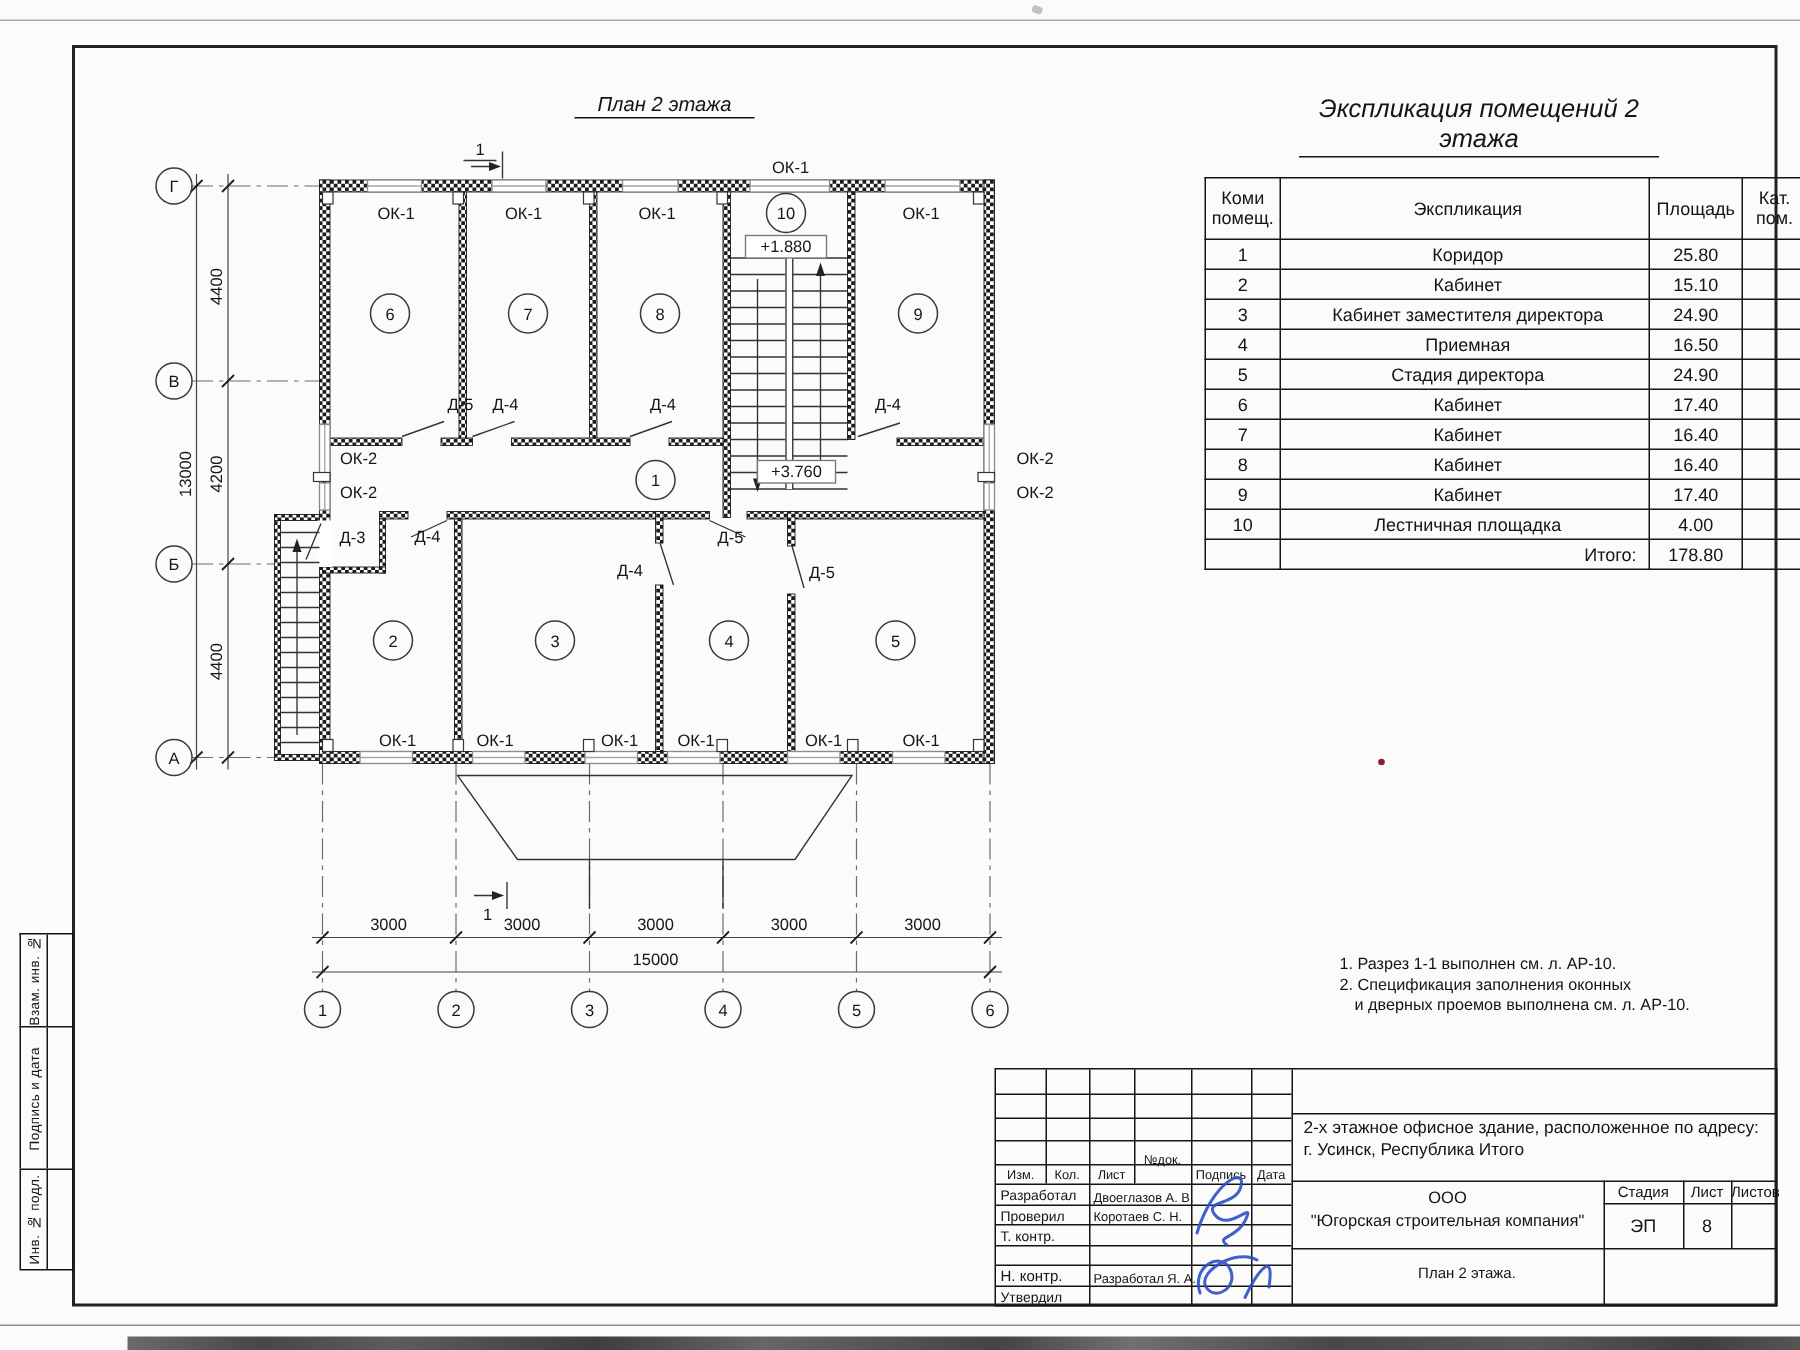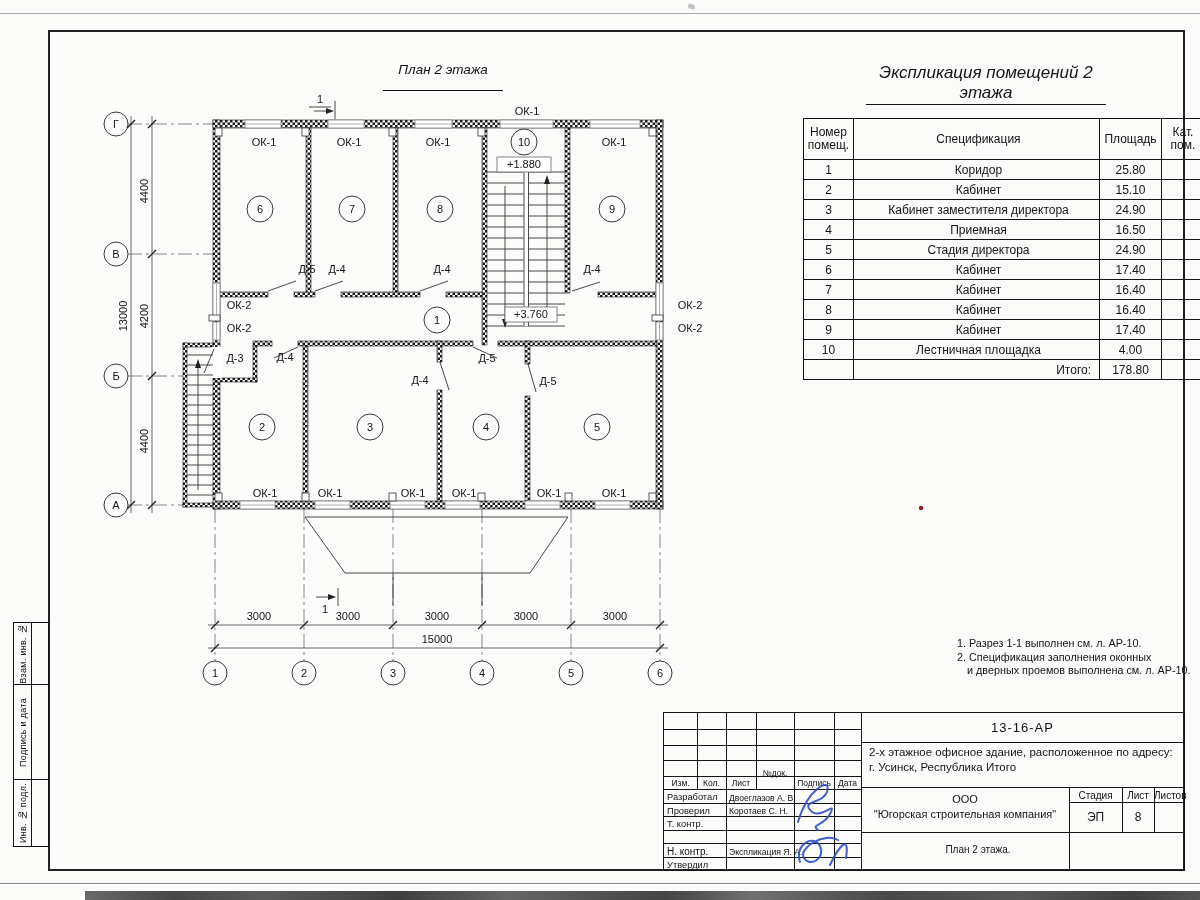--- a/index.html
+++ b/index.html
@@ -18,36 +18,36 @@
 
   
   #side-stamp{left:13px;top:622px;width:36px}
   .side-sec{border:1.3px solid #141414;border-bottom:none;display:flex}
   .side-sec:last-child{border-bottom:1.3px solid #141414}
   .side-label-cell{width:17px;border-right:1.3px solid #141414;display:flex;align-items:center;justify-content:center}
   .side-empty{flex:1}
   .vtext{writing-mode:vertical-rl;transform:rotate(180deg);font-size:9px;white-space:nowrap;letter-spacing:.3px}
 
   
-  #plan-title{left:383px;top:62px;width:120px;text-align:center;font-size:13.5px;font-style:italic;border-bottom:1.2px solid #141414;padding-bottom:13px}
+  #plan-title{left:383px;top:62px;width:120px;text-align:center;font-size:13.5px;font-style:italic;border-bottom:1.2px solid #141414;padding-bottom:1px}
   #table-title{left:866px;top:63px;width:240px;text-align:center;font-size:17px;font-style:italic;border-bottom:1.2px solid #141414;padding-bottom:1px}
 
   
   #expl-table{position:absolute;left:803px;top:118px;border-collapse:collapse;table-layout:fixed;width:378px;font-size:12px}
   #expl-table td,#expl-table th{border:1.4px solid #141414;padding:0 2px;font-weight:normal;overflow:hidden}
   #expl-table th{height:40px;font-size:12px;line-height:13px}
   #expl-table td{height:19px}
   .c-num{width:45px;text-align:center}
   .c-name{width:237px;text-align:center;padding-left:6px !important}
   .c-area{width:57px;text-align:center}
   .c-cat{width:38px;text-align:center;font-size:11px}
   .total-label{text-align:right;padding-right:8px !important}
 
   
-  #notes{left:957px;top:637px;font-size:10.8px;line-height:13.5px}
+  #notes{left:893px;top:637px;font-size:10.8px;line-height:13.5px}
   #notes .n-indent{padding-left:10px}
 
   
   #titleblock{left:663px;top:712px;width:520px;height:157px;border:1.6px solid #141414;font-size:9.5px}
   .tl{position:absolute;background:#141414}
   .tb-txt{position:absolute;white-space:nowrap}
   .ctr{text-align:center}
 </style>
 </head>
 <body>
@@ -310,24 +310,24 @@
   <circle cx="921" cy="508" r="2.2" fill="#8b2025"></circle>
 </svg>
 
 <div class="abs" id="plan-title">План 2 этажа</div>
 <div class="abs" id="table-title">Экспликация помещений 2 этажа</div>
 
 <table id="expl-table">
   <thead>
     <tr>
       <th class="c-num">
-        <span>Номер</span><br>
+        <span>Коми</span><br>
         <span>помещ.</span>
       </th>
-      <th class="c-name" style="text-align:center">Спецификация</th>
+      <th class="c-name" style="text-align:center">Экспликация</th>
       <th class="c-area">Площадь</th>
       <th class="c-cat">
         <span>Кат.</span><br>
         <span>пом.</span>
       </th>
     </tr>
   </thead>
   <tbody>
       <tr>
         <td class="c-num">1</td>
@@ -462,25 +462,24 @@
 
   <div class="tb-txt" style="left:3px;top:79px;font-size:9.3px">Разработал</div>
   <div class="tb-txt" style="left:65px;top:79.5px;font-size:8.6px">Двоеглазов А. В.</div>
   <div class="tb-txt" style="left:3px;top:92.5px;font-size:9.3px">Проверил</div>
   <div class="tb-txt" style="left:65px;top:93px;font-size:8.6px">Коротаев С. Н.</div>
   <div class="tb-txt" style="left:3px;top:106px;font-size:9.3px">Т. контр.</div>
   <div class="tb-txt" style="left:65px;top:106.5px;font-size:8.6px"></div>
   <div class="tb-txt" style="left:3px;top:119.5px;font-size:9.3px"></div>
   <div class="tb-txt" style="left:65px;top:120px;font-size:8.6px"></div>
   <div class="tb-txt" style="left:3px;top:133px;font-size:10px">Н. контр.</div>
-  <div class="tb-txt" style="left:65px;top:133.5px;font-size:8.6px">Экспликация Я. А.</div>
+  <div class="tb-txt" style="left:65px;top:133.5px;font-size:8.6px">Разработал Я. А.</div>
   <div class="tb-txt" style="left:3px;top:146.5px;font-size:9.3px">Утвердил</div>
   <div class="tb-txt" style="left:65px;top:147px;font-size:8.6px"></div>
 
-  <div class="tb-txt ctr" style="left:197px;top:7px;width:323px;font-size:13px;letter-spacing:1px">13-16-АР</div>
   <div class="tb-txt" style="left:205px;top:33px;font-size:11.5px">2-х этажное офисное здание, расположенное по адресу:</div>
   <div class="tb-txt" style="left:205px;top:48px;font-size:11.5px">г. Усинск, Республика Итого</div>
   <div class="tb-txt ctr" style="left:197px;top:80px;width:208px;font-size:11px">ООО</div>
   <div class="tb-txt ctr" style="left:197px;top:95px;width:208px;font-size:11px">"Югорская строительная компания"</div>
   <div class="tb-txt ctr" style="left:405px;top:77px;width:53px;font-size:10px">Стадия</div>
   <div class="tb-txt ctr" style="left:458px;top:77px;width:32px;font-size:10px">Лист</div>
   <div class="tb-txt ctr" style="left:490px;top:77px;width:30px;font-size:10px">Листов</div>
   <div class="tb-txt ctr" style="left:405px;top:97px;width:53px;font-size:12px">ЭП</div>
   <div class="tb-txt ctr" style="left:458px;top:97px;width:32px;font-size:12px">8</div>
   <div class="tb-txt ctr" style="left:490px;top:97px;width:30px;font-size:12px"></div>

